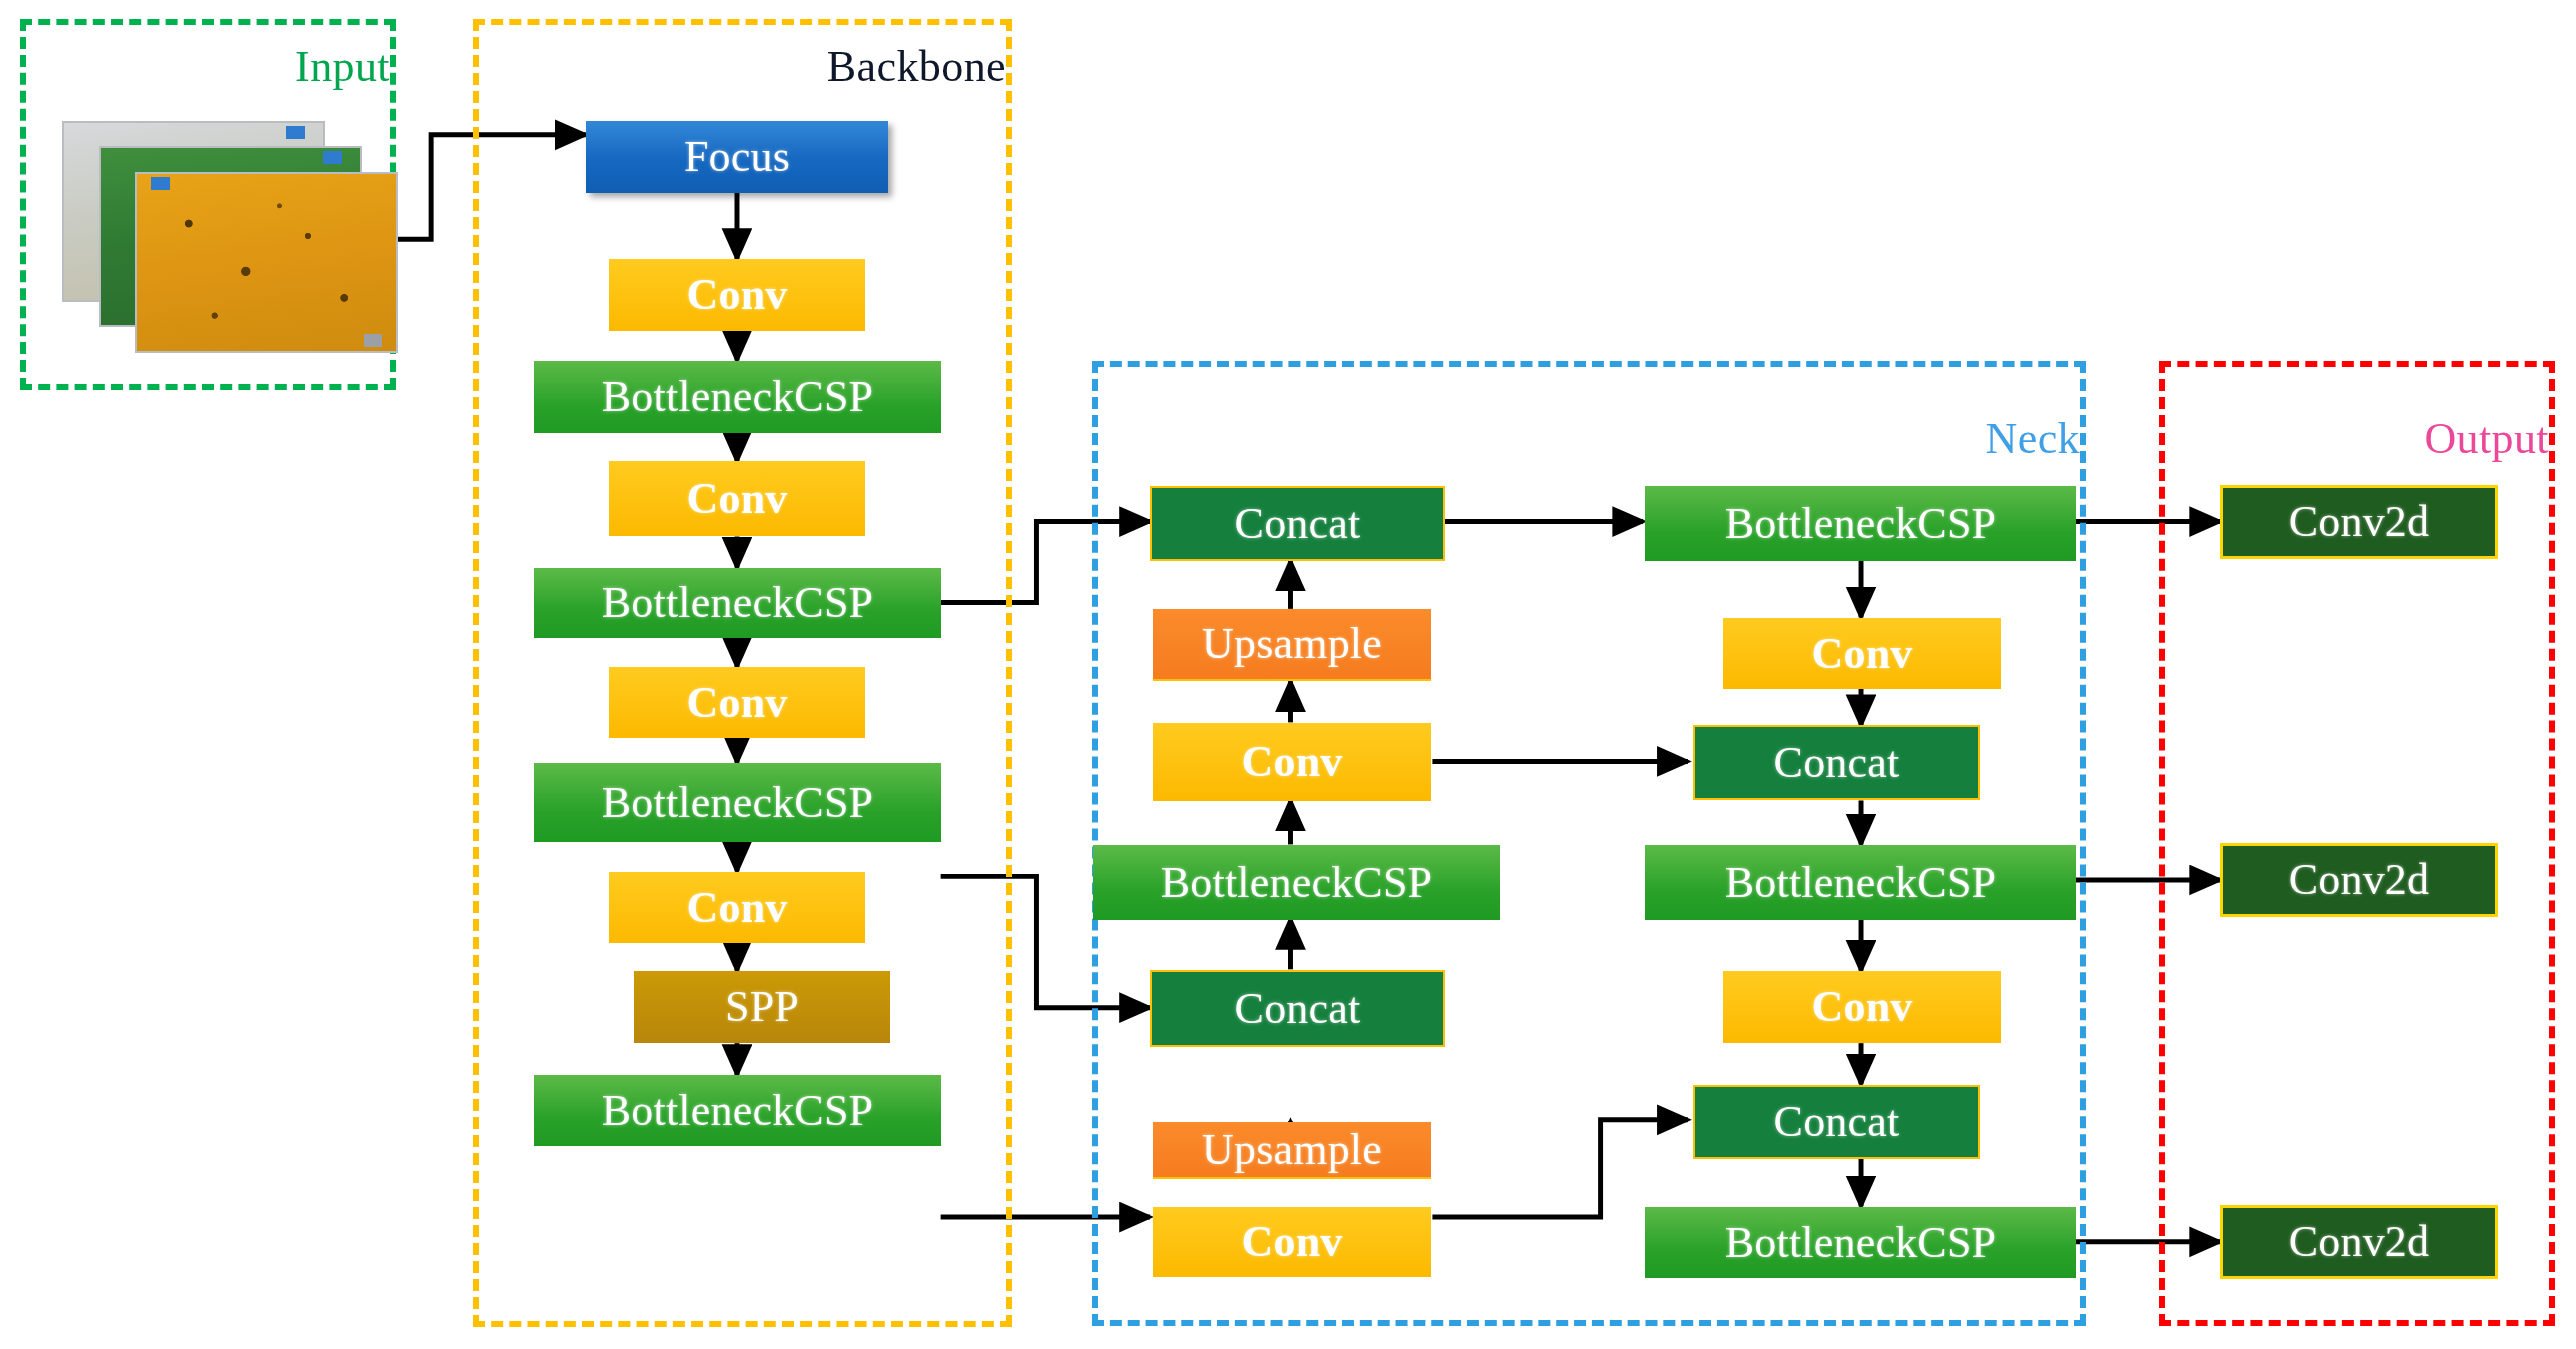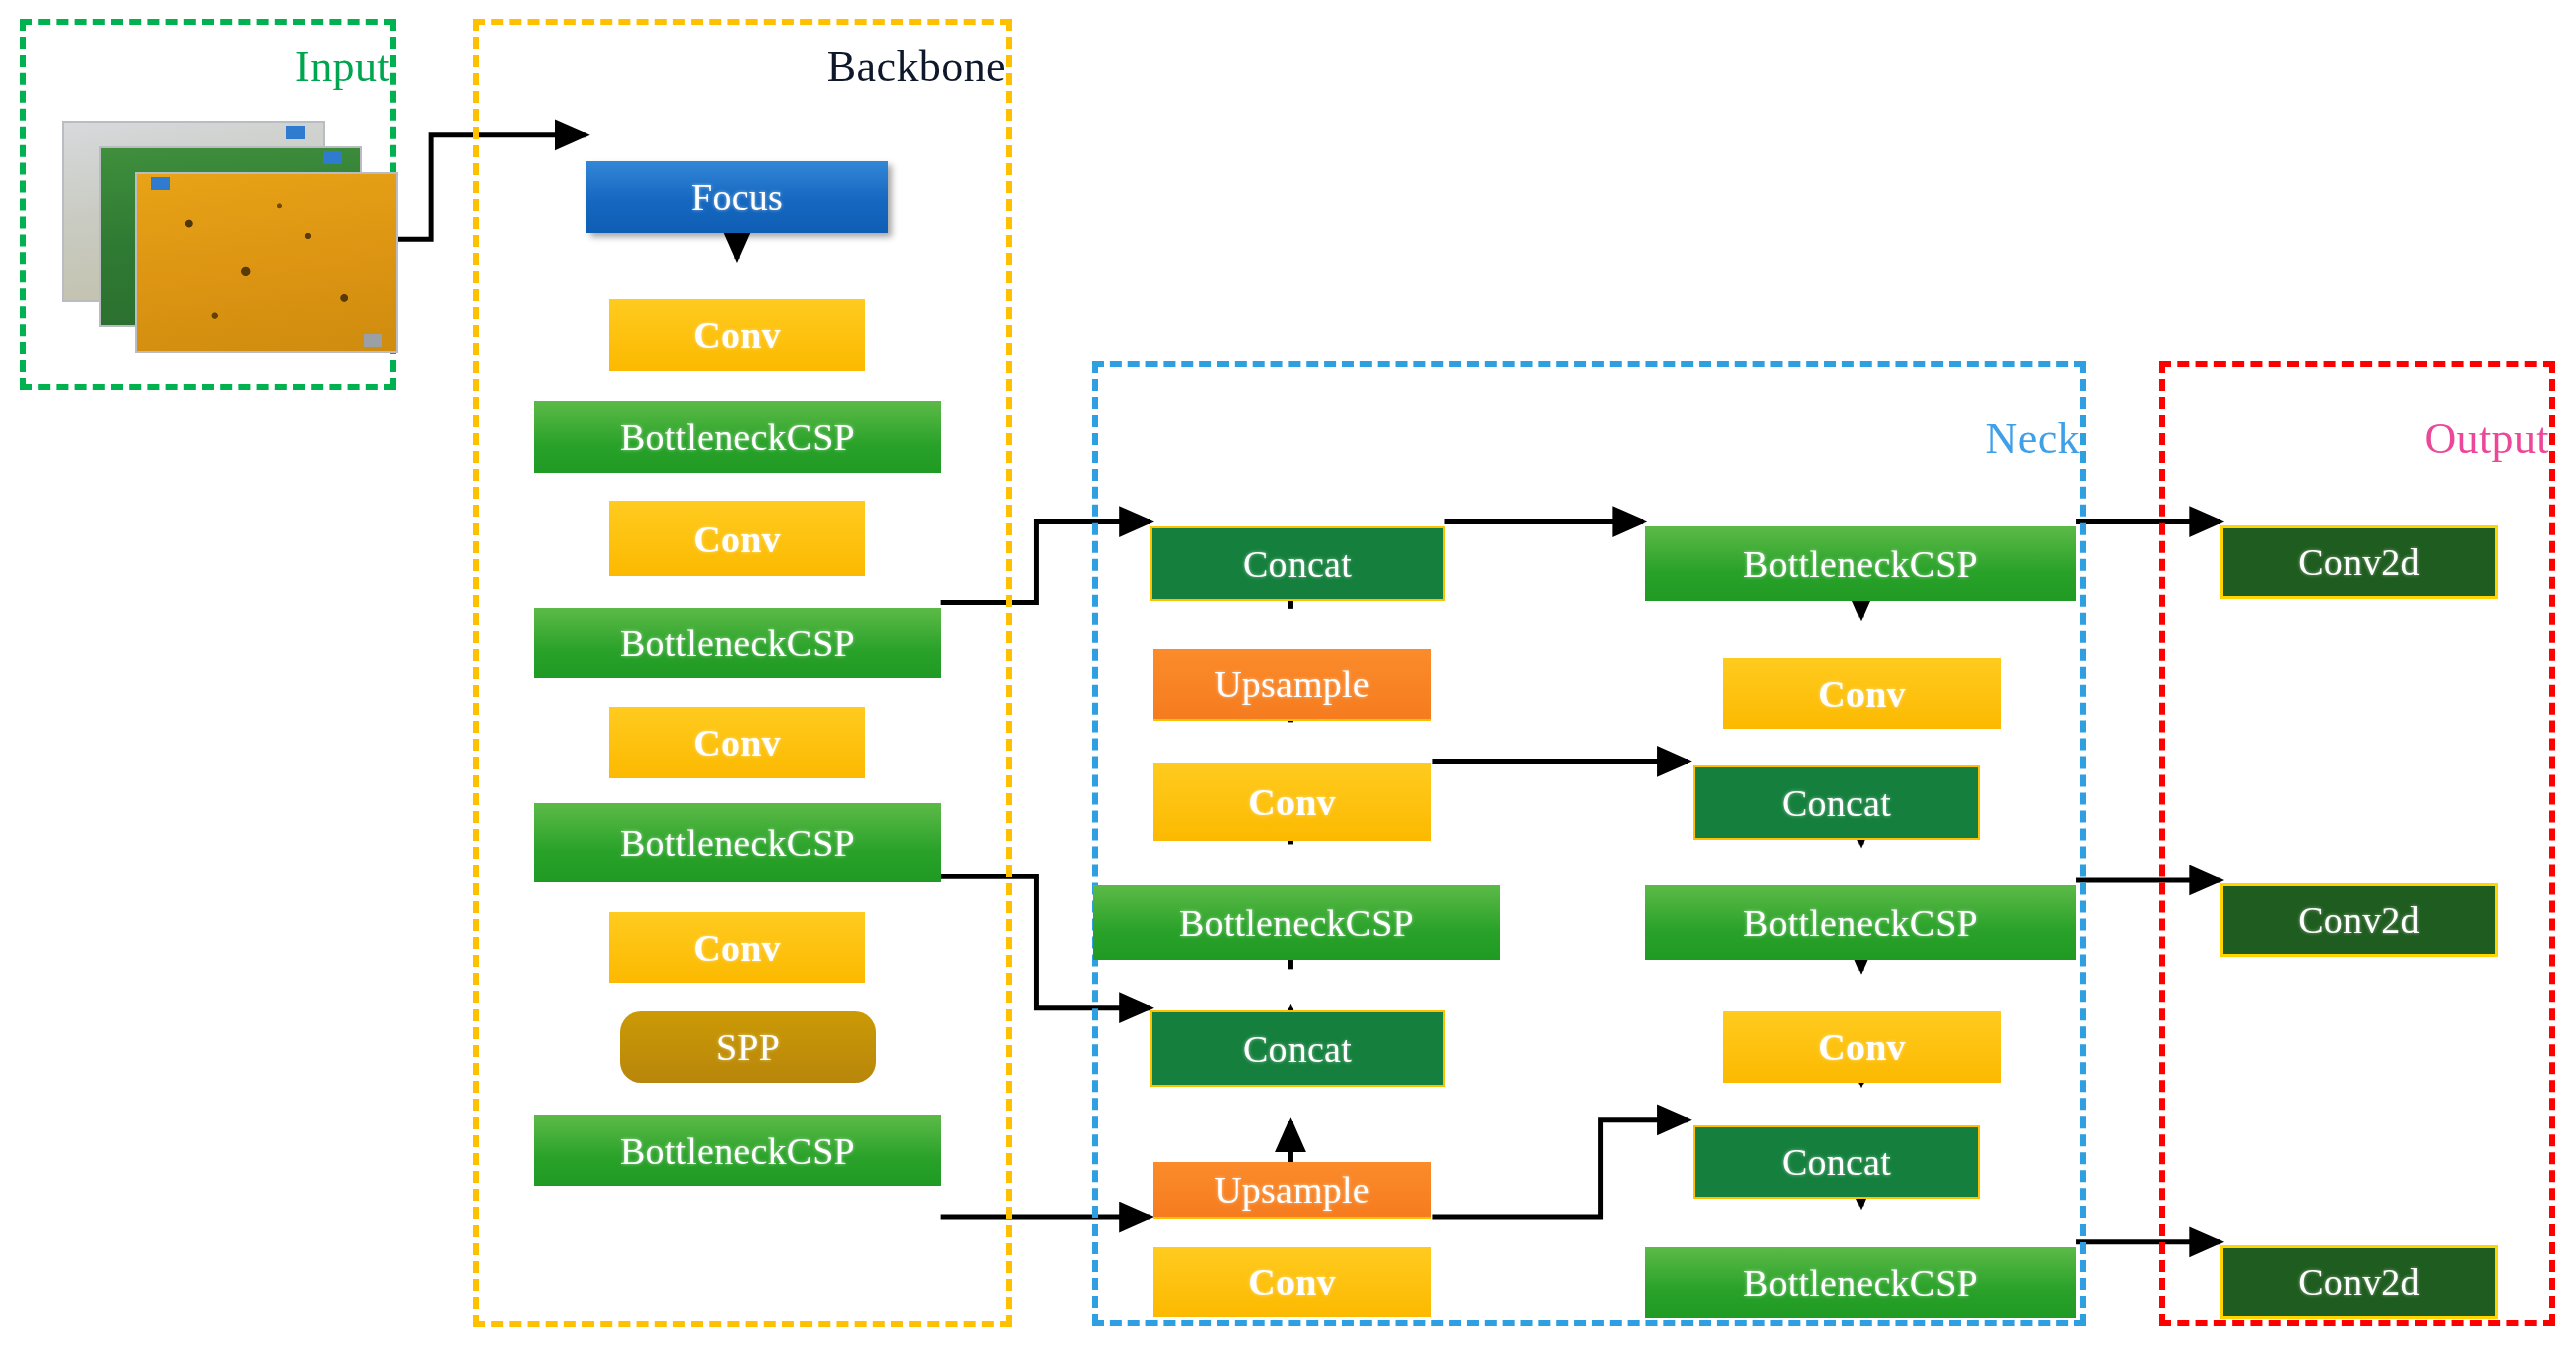--- a/index.html
+++ b/index.html
@@ -26,24 +26,23 @@
 
   .t-input   {color:#00a64f;}
   .t-backbone{color:#0f172a;}
   .t-neck    {color:#3fa0e8;}
   .t-output  {color:#ec4899;}
 
   
   .node{
     position:absolute;box-sizing:border-box;
     display:flex;align-items:center;justify-content:center;
-    color:#ffffff;font-size:38px;line-height:1;white-space:nowrap;
+    color:#ffffff;font-size:44px;line-height:1;white-space:nowrap;
     text-shadow:0 0 3.5px rgba(255,255,255,.55);
     letter-spacing:0.2px;
-    margin-top:40px;
   }
   .n-focus{
     background:linear-gradient(180deg,#3387d6 0%,#1567c0 55%,#0f5eb4 100%);
     box-shadow:3.5px 4.3px 6.4px rgba(0,0,0,.35);
   }
   .n-conv{
     background:linear-gradient(180deg,#ffcb1f 0%,#fcb900 100%);
     font-weight:bold;
   }
   .n-csp{
@@ -163,21 +162,21 @@
   </div>
 
   <div class="node n-focus" style="left:586px;top:121px;width:302px;height:72px;">Focus</div>
   <div class="node n-conv" style="left:609px;top:259px;width:256px;height:72px;">Conv</div>
   <div class="node n-csp" style="left:534px;top:361px;width:407px;height:72px;">BottleneckCSP</div>
   <div class="node n-conv" style="left:609px;top:461px;width:256px;height:75px;">Conv</div>
   <div class="node n-csp" style="left:534px;top:568px;width:407px;height:70px;">BottleneckCSP</div>
   <div class="node n-conv" style="left:609px;top:667px;width:256px;height:71px;">Conv</div>
   <div class="node n-csp" style="left:534px;top:763px;width:407px;height:79px;">BottleneckCSP</div>
   <div class="node n-conv" style="left:609px;top:872px;width:256px;height:71px;">Conv</div>
-  <div class="node n-spp" style="left:620px;top:971px;width:256px;height:72px;border-radius:21px;">SPP</div>
+  <div class="node n-spp" style="left:634px;top:971px;width:256px;height:72px;">SPP</div>
   <div class="node n-csp" style="left:534px;top:1075px;width:407px;height:71px;">BottleneckCSP</div>
 
   <div class="group g-neck">
     <div class="group-title t-neck" style="top:50px;">Neck</div>
   </div>
 
   <div class="node n-concat" style="left:1150px;top:486px;width:295px;height:75px;">Concat</div>
   <div class="node n-up" style="left:1153px;top:609px;width:278px;height:72px;">Upsample</div>
   <div class="node n-conv" style="left:1153px;top:723px;width:278px;height:78px;">Conv</div>
   <div class="node n-csp" style="left:1093px;top:845px;width:407px;height:75px;">BottleneckCSP</div>

